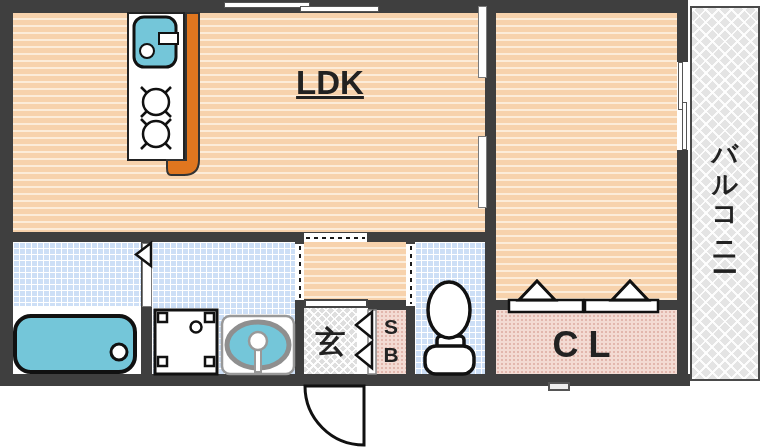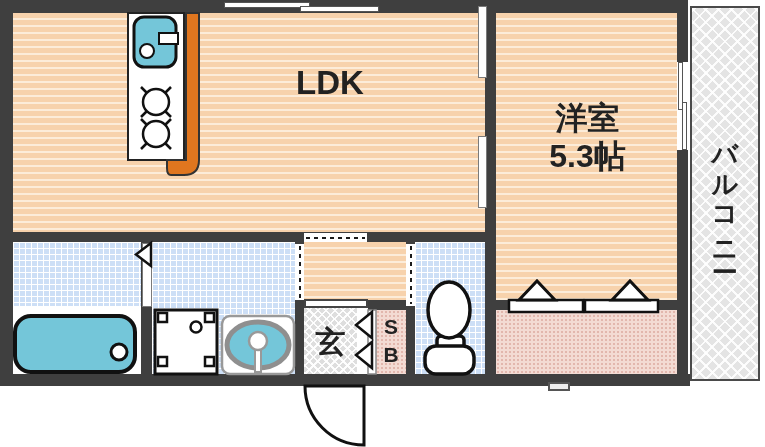--- a/index.html
+++ b/index.html
@@ -148,26 +148,23 @@
       <polygon points="372,342 372,368 356,355" fill="#fff" stroke="#111" stroke-width="2.5"></polygon>
     </g>
     <g>
       <path d="M305,386 A59,59 0 0 0 364,445 L364,386 Z" fill="#fff" stroke="#111" stroke-width="3"></path>
     </g>
     <g>
       <rect x="549" y="383" width="20" height="7" fill="#eee" stroke="#555" stroke-width="2"></rect>
     </g>
   </svg>
 
-  <div class="label" style="left:250px;top:64px;width:160px;font-size:33px;">
+  <div class="label" style="left:250px;top:64px;width:160px;font-size:33px;text-decoration:underline;">
     <div>LDK</div>
   </div>
-  <div class="label" style="left:505px;top:100px;width:165px;font-size:32px;">
-    <div>洋室</div>
-    <div>5.3帖</div>
-  </div>
+  <div class="label" style="left:496px;top:324px;width:181px;font-size:36px;letter-spacing:10px;">CL</div>
   <div class="label" style="left:304px;top:324px;width:53px;font-size:30px;">玄</div>
   <div class="label" style="left:376px;top:313px;width:30px;font-size:21px;line-height:1.35;">
     <div>S</div>
     <div>B</div>
   </div>
 
 </div>
 
 </body></html>

